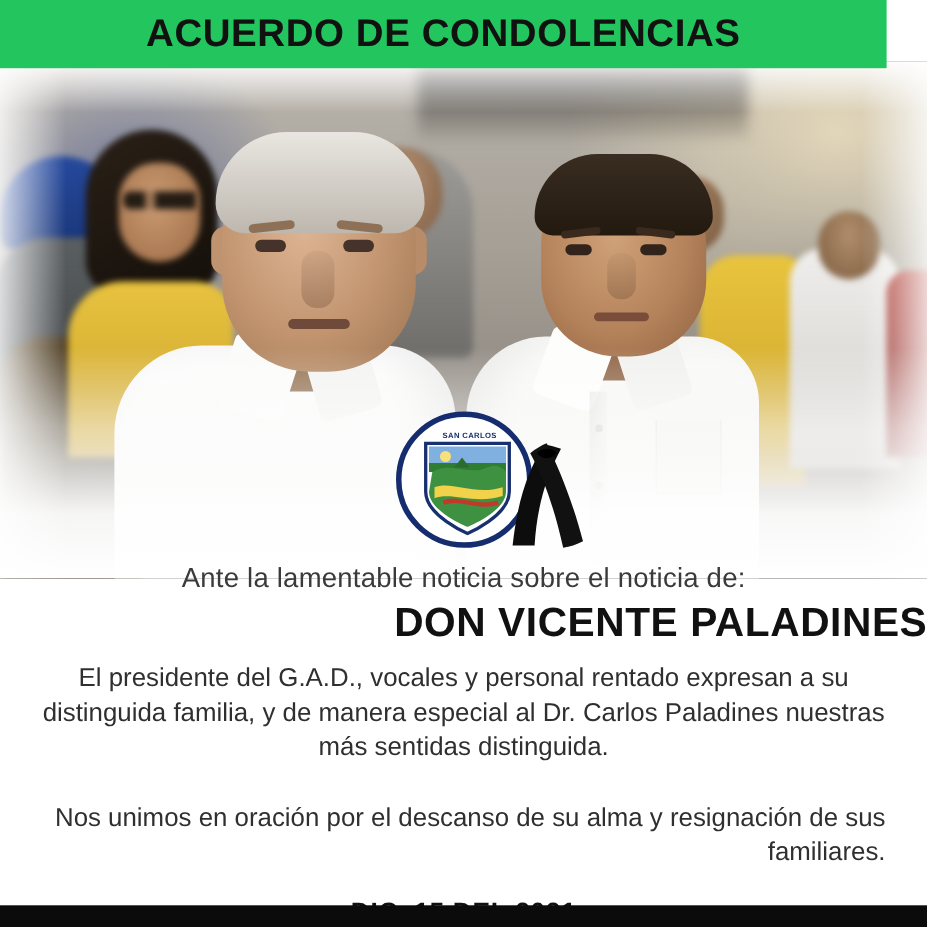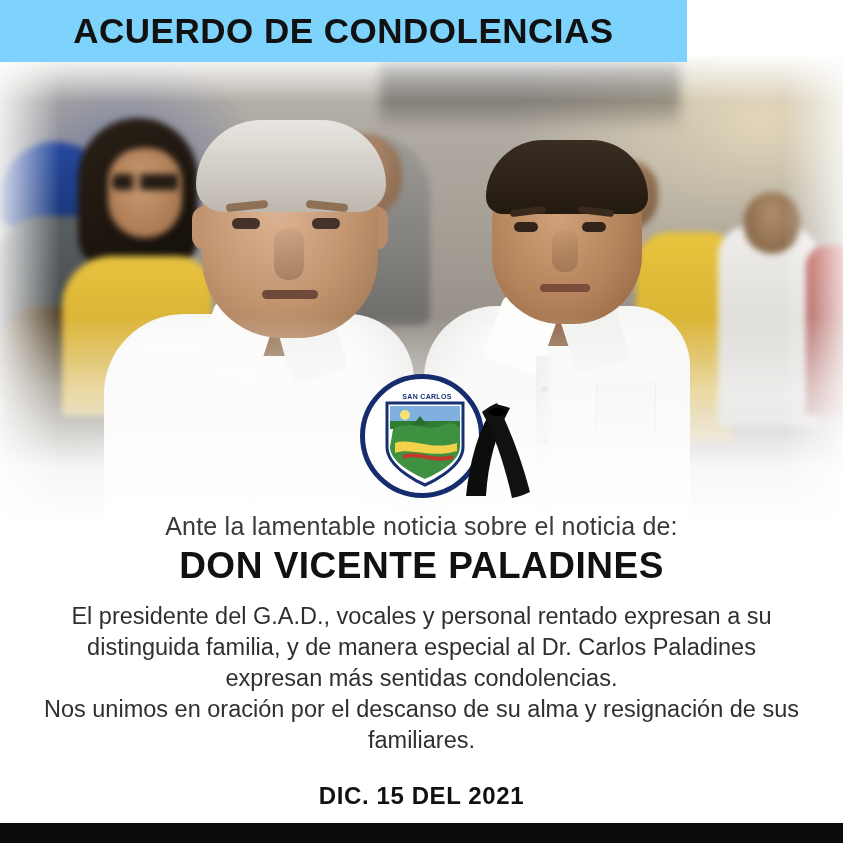--- a/index.html
+++ b/index.html
@@ -15,23 +15,23 @@
     width: 843px;
     height: 843px;
     overflow: hidden;
     background: #ffffff;
   }
 
   
   .title-bar {
     position: absolute;
     left: 0; top: 0;
-    width: 687px;
+    width: 806px;
     height: 62px;
-    background: #7dd3fc;
+    background: #22c55e;
     display: flex;
     align-items: center;
     justify-content: center;
     z-index: 40;
   }
   .title-text {
     font-size: 35px;
     font-weight: bold;
     letter-spacing: 0.5px;
     color: #111111;
@@ -442,28 +442,31 @@
     color: #3a3a3a;
     margin: 0 0 2px 0;
     letter-spacing: 0.2px;
   }
   .line-name {
     font-size: 37px;
     font-weight: bold;
     color: #111111;
     letter-spacing: 0.5px;
     margin: 4px 0 14px 0;
+    text-align: right;
   }
   .para {
     font-size: 23.5px;
     line-height: 1.32;
     color: #2f2f2f;
     margin: 0 38px;
   }
   .para-2 {
+    margin-top: 34px;
+    text-align: right;
   }
   .line-date {
     margin-top: 26px;
     font-size: 24px;
     font-weight: bold;
     color: #111111;
     letter-spacing: 0.6px;
   }
 
   
@@ -562,19 +565,19 @@
     <svg class="ribbon" viewBox="0 0 70 104">
       <path d="M31 8 C14 34 6 64 2 100 C10 100 16 100 22 100 C24 66 32 38 46 12 C41 10 36 9 31 8 Z" fill="#0d0d0d"></path>
       <path d="M33 7 C44 30 56 58 66 96 C60 99 54 101 48 102 C40 66 30 38 18 16 C23 12 28 9 33 7 Z" fill="#111111"></path>
       <path d="M24 16 C30 22 36 22 42 16 C38 11 30 10 24 16 Z" fill="#000000"></path>
     </svg>
   </div>
 
   <div class="text-block">
     <p class="line-intro">Ante la lamentable noticia sobre el noticia de:</p>
     <p class="line-name">DON VICENTE PALADINES</p>
-    <p class="para">El presidente del G.A.D., vocales y personal rentado expresan a  su distinguida familia,  y de manera especial al Dr. Carlos Paladines expresan más sentidas condolencias.</p>
+    <p class="para">El presidente del G.A.D., vocales y personal rentado expresan a  su distinguida familia,  y de manera especial al Dr. Carlos Paladines nuestras más sentidas distinguida.</p>
     <p class="para para-2">Nos unimos en oración por el descanso de su alma y resignación de sus familiares.</p>
     <p class="line-date">DIC. 15 DEL 2021</p>
   </div>
 
   <div class="bottom-bar"></div>
 </div>
 
 </body></html>

